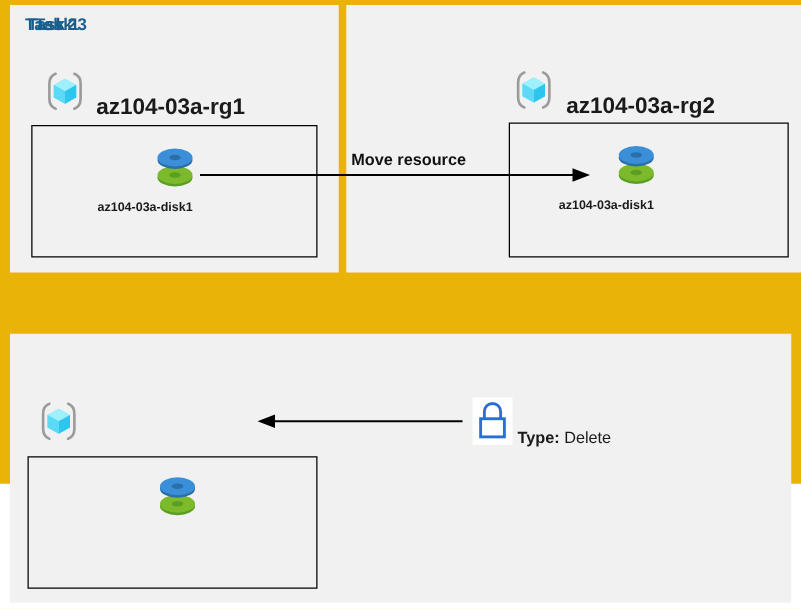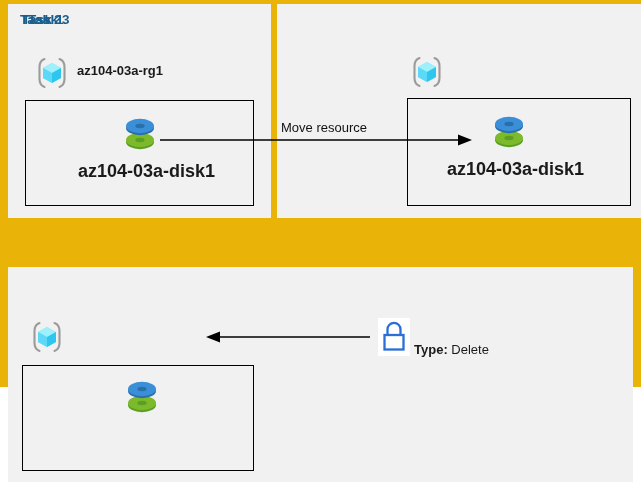--- a/index.html
+++ b/index.html
@@ -63,64 +63,65 @@
     height: 34px;
   }
   .rg-icon svg { display: block; width: 34px; height: 34px; }
 
   #rgicon-1 { left: 35px;  top: 56px; }
   #rgicon-2 { left: 410px; top: 55px; }
   #rgicon-3 { left: 30px;  top: 320px; }
 
   .rg-label {
     position: absolute;
-    font-size: 13px;
-    font-weight: bold;
-    color: #1a1a1a;
-    white-space: nowrap;
+    font-size: 18px;
+    font-weight: bold;
+    color: #1a1a1a;
+    white-space: nowrap;
+    margin-top: 12px;
   }
   #rglabel-1 { left: 77px;  top: 63px; }
   #rglabel-2 { left: 453px; top: 62px; }
   #rglabel-3 { left: 82px;  top: 327px; }
 
   
   .disk-icon {
     position: absolute;
     width: 40px;
     height: 42px;
   }
   .disk-icon svg { display: block; width: 40px; height: 42px; }
 
   #diskicon-1 { left: 120px; top: 112px; }
   #diskicon-2 { left: 489px; top: 110px; }
   #diskicon-3 { left: 122px; top: 375px; }
 
   .disk-label {
     position: absolute;
-    font-size: 18px;
+    font-size: 10px;
     font-weight: bold;
     color: #1a1a1a;
     white-space: nowrap;
   }
   #disklabel-1 { left: 78px;  top: 161px; }
   #disklabel-2 { left: 447px; top: 159px; }
   #disklabel-3 { left: 78px;  top: 424px; }
 
   
   .arrow-svg {
     position: absolute;
     overflow: visible;
   }
   #arrow-move   { left: 160px; top: 128px; width: 315px; height: 24px; }
   #arrow-lock   { left: 205px; top: 326px; width: 165px; height: 22px; }
 
   .arrow-label {
     position: absolute;
     font-size: 13px;
-    font-weight: normal;
+    font-weight: bold;
     color: #111111;
     white-space: nowrap;
   }
   #label-move { left: 281px; top: 120px; }
 
   
   .lock-icon {
     position: absolute;
     left: 378px;
     top: 318px;
@@ -189,20 +190,21 @@
   <div class="rg-icon" id="rgicon-2">
     <svg viewBox="0 0 34 34" xmlns="http://www.w3.org/2000/svg">
       <path d="M9.5 3 C5.5 4.5 4.5 7 4.5 11 L4.5 23 C4.5 27 5.5 29.5 9.5 31" fill="none" stroke="#9b9b9b" stroke-width="2.1" stroke-linecap="round"></path>
       <path d="M24.5 3 C28.5 4.5 29.5 7 29.5 11 L29.5 23 C29.5 27 28.5 29.5 24.5 31" fill="none" stroke="#9b9b9b" stroke-width="2.1" stroke-linecap="round"></path>
       <polygon points="17,7 26,12 26,22 17,27 8,22 8,12" fill="#6fe3fb"></polygon>
       <polygon points="17,7 26,12 17,17 8,12" fill="#9ef0fd"></polygon>
       <polygon points="17,17 26,12 26,22 17,27" fill="#2fc6ee"></polygon>
       <polygon points="17,17 8,12 8,22 17,27" fill="#5bd9f7"></polygon>
     </svg>
   </div>
+  <div class="rg-label" id="rglabel-2">az104-03a-rg2</div>
 
   <div class="rg-box" id="box-task2"></div>
 
   <div class="disk-icon" id="diskicon-2">
     <svg viewBox="0 0 40 42" xmlns="http://www.w3.org/2000/svg">
       <ellipse cx="20" cy="30" rx="14" ry="7.2" fill="#5a9e22"></ellipse>
       <ellipse cx="20" cy="28" rx="14" ry="7.2" fill="#7cba2b"></ellipse>
       <ellipse cx="20" cy="28" rx="4.6" ry="2.2" fill="#5a9e22"></ellipse>
       <ellipse cx="20" cy="16" rx="14" ry="7.2" fill="#2b6fa8"></ellipse>
       <ellipse cx="20" cy="14" rx="14" ry="7.2" fill="#3a8fd8"></ellipse>

